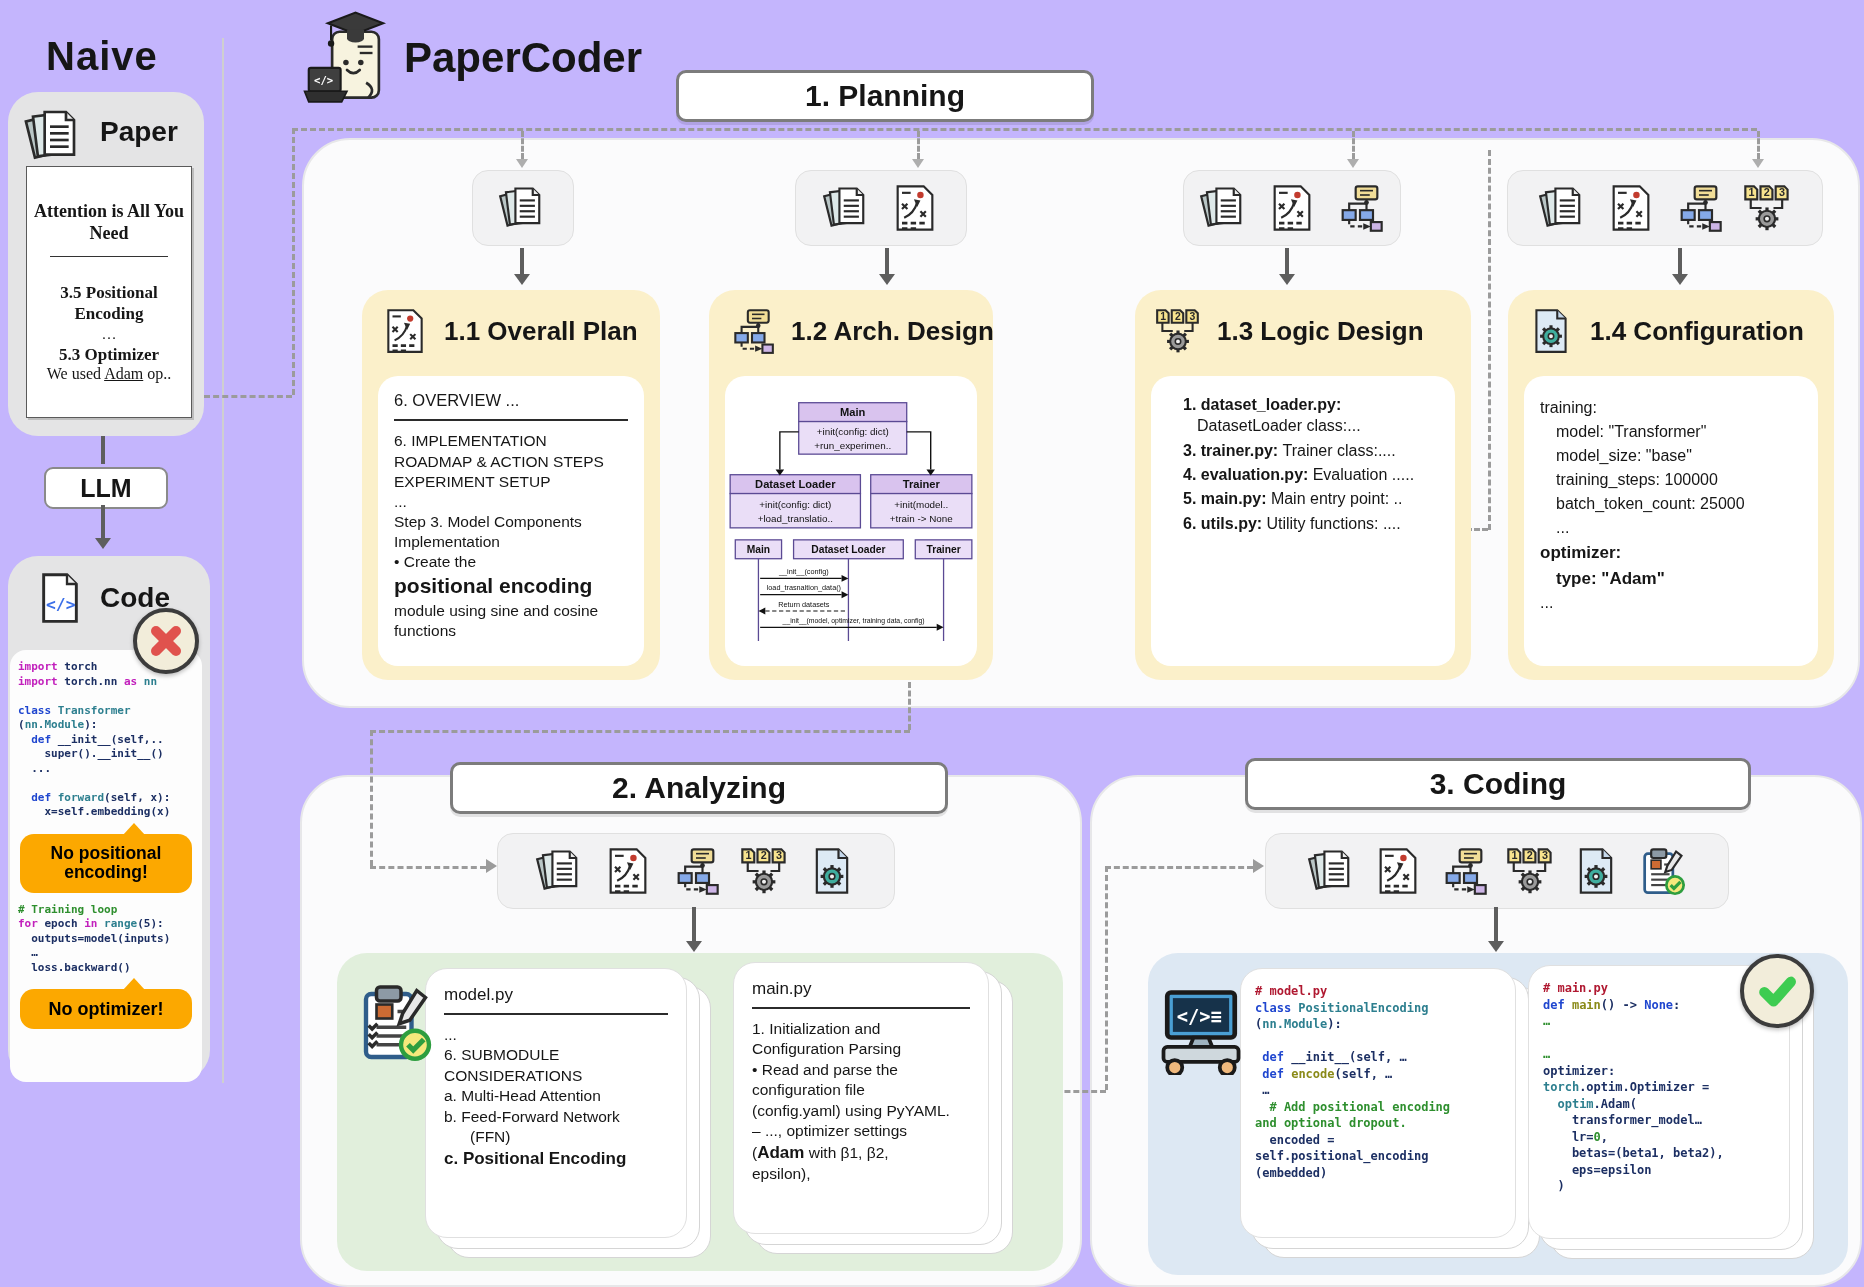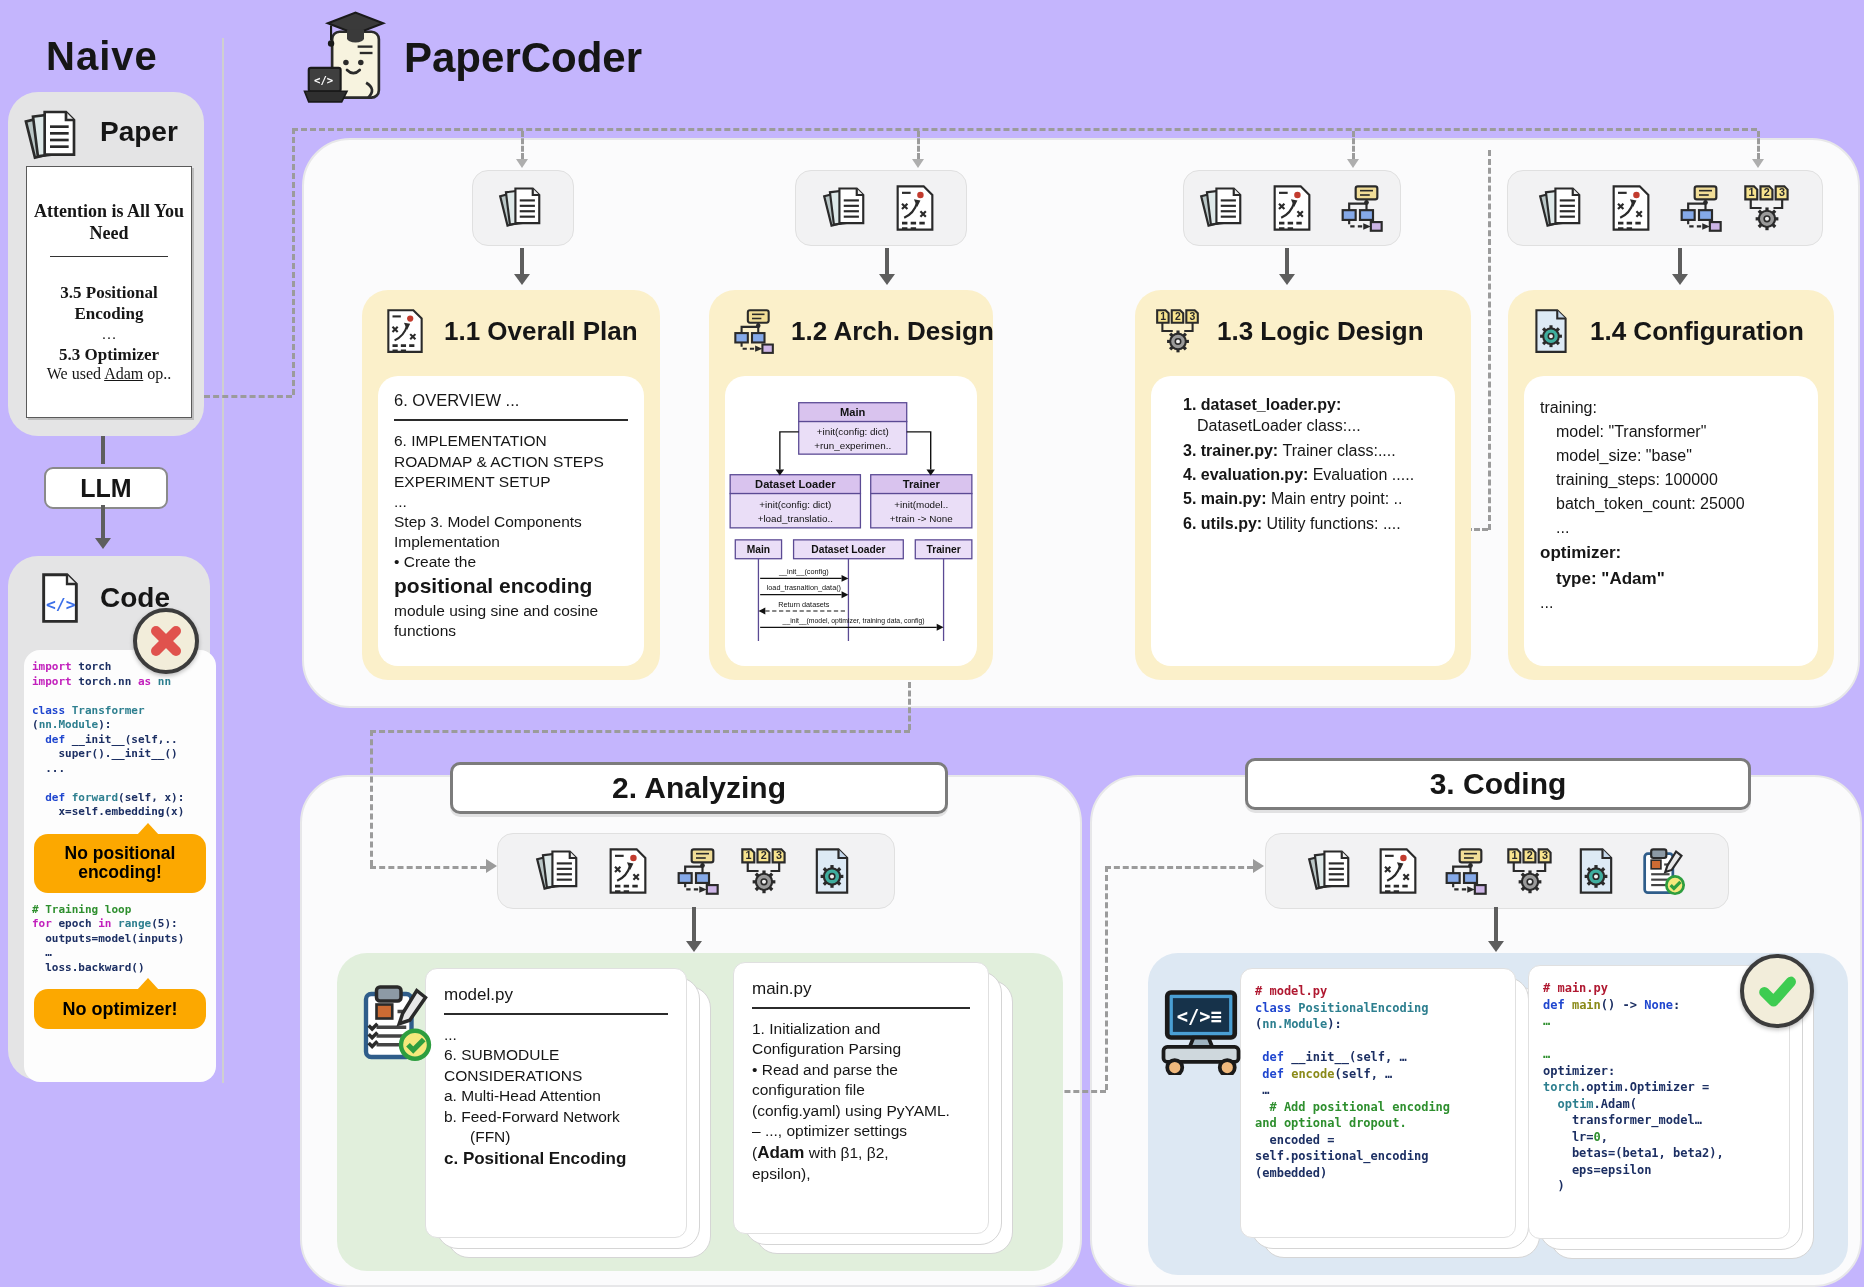--- a/index.html
+++ b/index.html
@@ -56,21 +56,21 @@
   .badge{position:absolute;border-radius:50%;background:#f2edda;border:4px solid #3c3c3c;
          display:flex;align-items:center;justify-content:center;box-shadow:0 2px 4px rgba(0,0,0,.25);z-index:9;}
   
   .greenpanel{position:absolute;background:#e1efdc;border-radius:30px;z-index:2;}
   .bluepanel{position:absolute;background:#dde8f3;border-radius:30px;z-index:2;}
   .stack{position:absolute;z-index:3;}
   .stack .layer{position:absolute;background:#fff;border:1px solid #d5d5d5;border-radius:22px;
                 width:100%;height:100%;}
   .stack .l1{left:11px;top:9px;} .stack .l2{left:22px;top:18px;}
   .wcard{position:absolute;left:0;top:0;width:100%;height:100%;background:#fff;border:1px solid #e0e0e0;
-         border-radius:12px;padding:16px 18px;box-sizing:border-box;overflow:hidden;}
+         border-radius:22px;padding:16px 18px;box-sizing:border-box;overflow:hidden;}
   .wcard .wtitle{font-size:17px;}
   .wcard .rule{margin:8px 0 10px;}
   .alines{font-size:15.5px;line-height:1.32;}
   .alines .b{font-weight:bold;font-size:17px;}
   .alines .ind{padding-left:26px;}
   
   .logic-item{margin-bottom:3px;line-height:1.32;}
   .lfile{font-weight:bold;font-size:16px;margin-left:16px;}
   .ldesc{font-size:16px;}
   .dblock{display:block;padding-left:30px;}
@@ -131,21 +131,21 @@
 
   <div class="graycard" style="left:8px;top:556px;width:202px;height:524px;">
     <div style="position:absolute;left:24px;top:14px;width:56px;height:56px;">
       <svg viewBox="0 0 48 48">
           <path d="M10 4h20l8 8v32H10z" fill="#fff" stroke="#2a2a2a" stroke-width="2.5"></path>
           <path d="M30 4v8h8" fill="#eee" stroke="#2a2a2a" stroke-width="2"></path>
           <text x="12" y="34" font-size="14" font-weight="bold" fill="#3b6fe8" font-family="DejaVu Sans Mono, monospace">&lt;/&gt;</text>
         </svg>
     </div>
     <div class="cardlabel" style="position:absolute;left:92px;top:26px;">Code</div>
-    <div class="codebox" style="left:16px;top:94px;width:176px;height:412px;">
+    <div class="codebox" style="left:2px;top:94px;width:176px;height:412px;">
       <div>
           <div class="cl"><span class="tk-k2">import</span><span class="tk-d"> torch</span></div>
           <div class="cl"><span class="tk-k2">import</span><span class="tk-d"> torch.nn </span><span class="tk-k2">as</span><span class="tk-t"> nn</span></div>
           <div class="cl">&nbsp;</div>
           <div class="cl"><span class="tk-k">class</span><span class="tk-t"> Transformer</span></div>
           <div class="cl"><span class="tk-d">(</span><span class="tk-t">nn.Module</span><span class="tk-d">):</span></div>
           <div class="cl"><span class="tk-d">  </span><span class="tk-k">def</span><span class="tk-d"> __init__(self,..</span></div>
           <div class="cl"><span class="tk-d">    super().__init__()</span></div>
           <div class="cl"><span class="tk-d">  ...</span></div>
           <div class="cl">&nbsp;</div>
@@ -188,20 +188,21 @@
         <circle cx="33" cy="39" r="3" fill="#1a1a1a"></circle>
         <rect x="12" y="62" width="30" height="22" rx="2" fill="#3f3f3f" stroke="#1a1a1a" stroke-width="2"></rect>
         <text x="17" y="77" fill="#fff" font-size="10" font-family="DejaVu Sans Mono, monospace" font-weight="bold">&lt;/&gt;</text>
         <path d="M8 84h40l-5 10H12z" fill="#2f2f2f" stroke="#1a1a1a" stroke-width="1.5"></path>
         <path d="M66 76 q10 6 2 14" fill="none" stroke="#2a2a2a" stroke-width="2.5"></path>
       </svg>
   </div>
   <div class="brand-title">PaperCoder</div>
 
   <div class="bigpanel" style="left:302px;top:138px;width:1554px;height:566px;"></div>
+  <div class="section-header" style="left:676px;top:70px;width:412px;height:46px;">1. Planning</div>
 
   <div class="dash-h" style="left:204px;top:395px;width:88px;"></div>
   <div class="dash-v" style="left:292px;top:128px;height:267px;"></div>
   <div class="dash-h" style="left:292px;top:128px;width:1465px;"></div>
   <div class="dash-v" style="left:521px;top:131px;height:28px;"></div>
   <div class="ah-down light" style="left:516px;top:159px;"></div>
   <div class="dash-v" style="left:917px;top:131px;height:28px;"></div>
   <div class="ah-down light" style="left:912px;top:159px;"></div>
   <div class="dash-v" style="left:1352px;top:131px;height:28px;"></div>
   <div class="ah-down light" style="left:1347px;top:159px;"></div>

